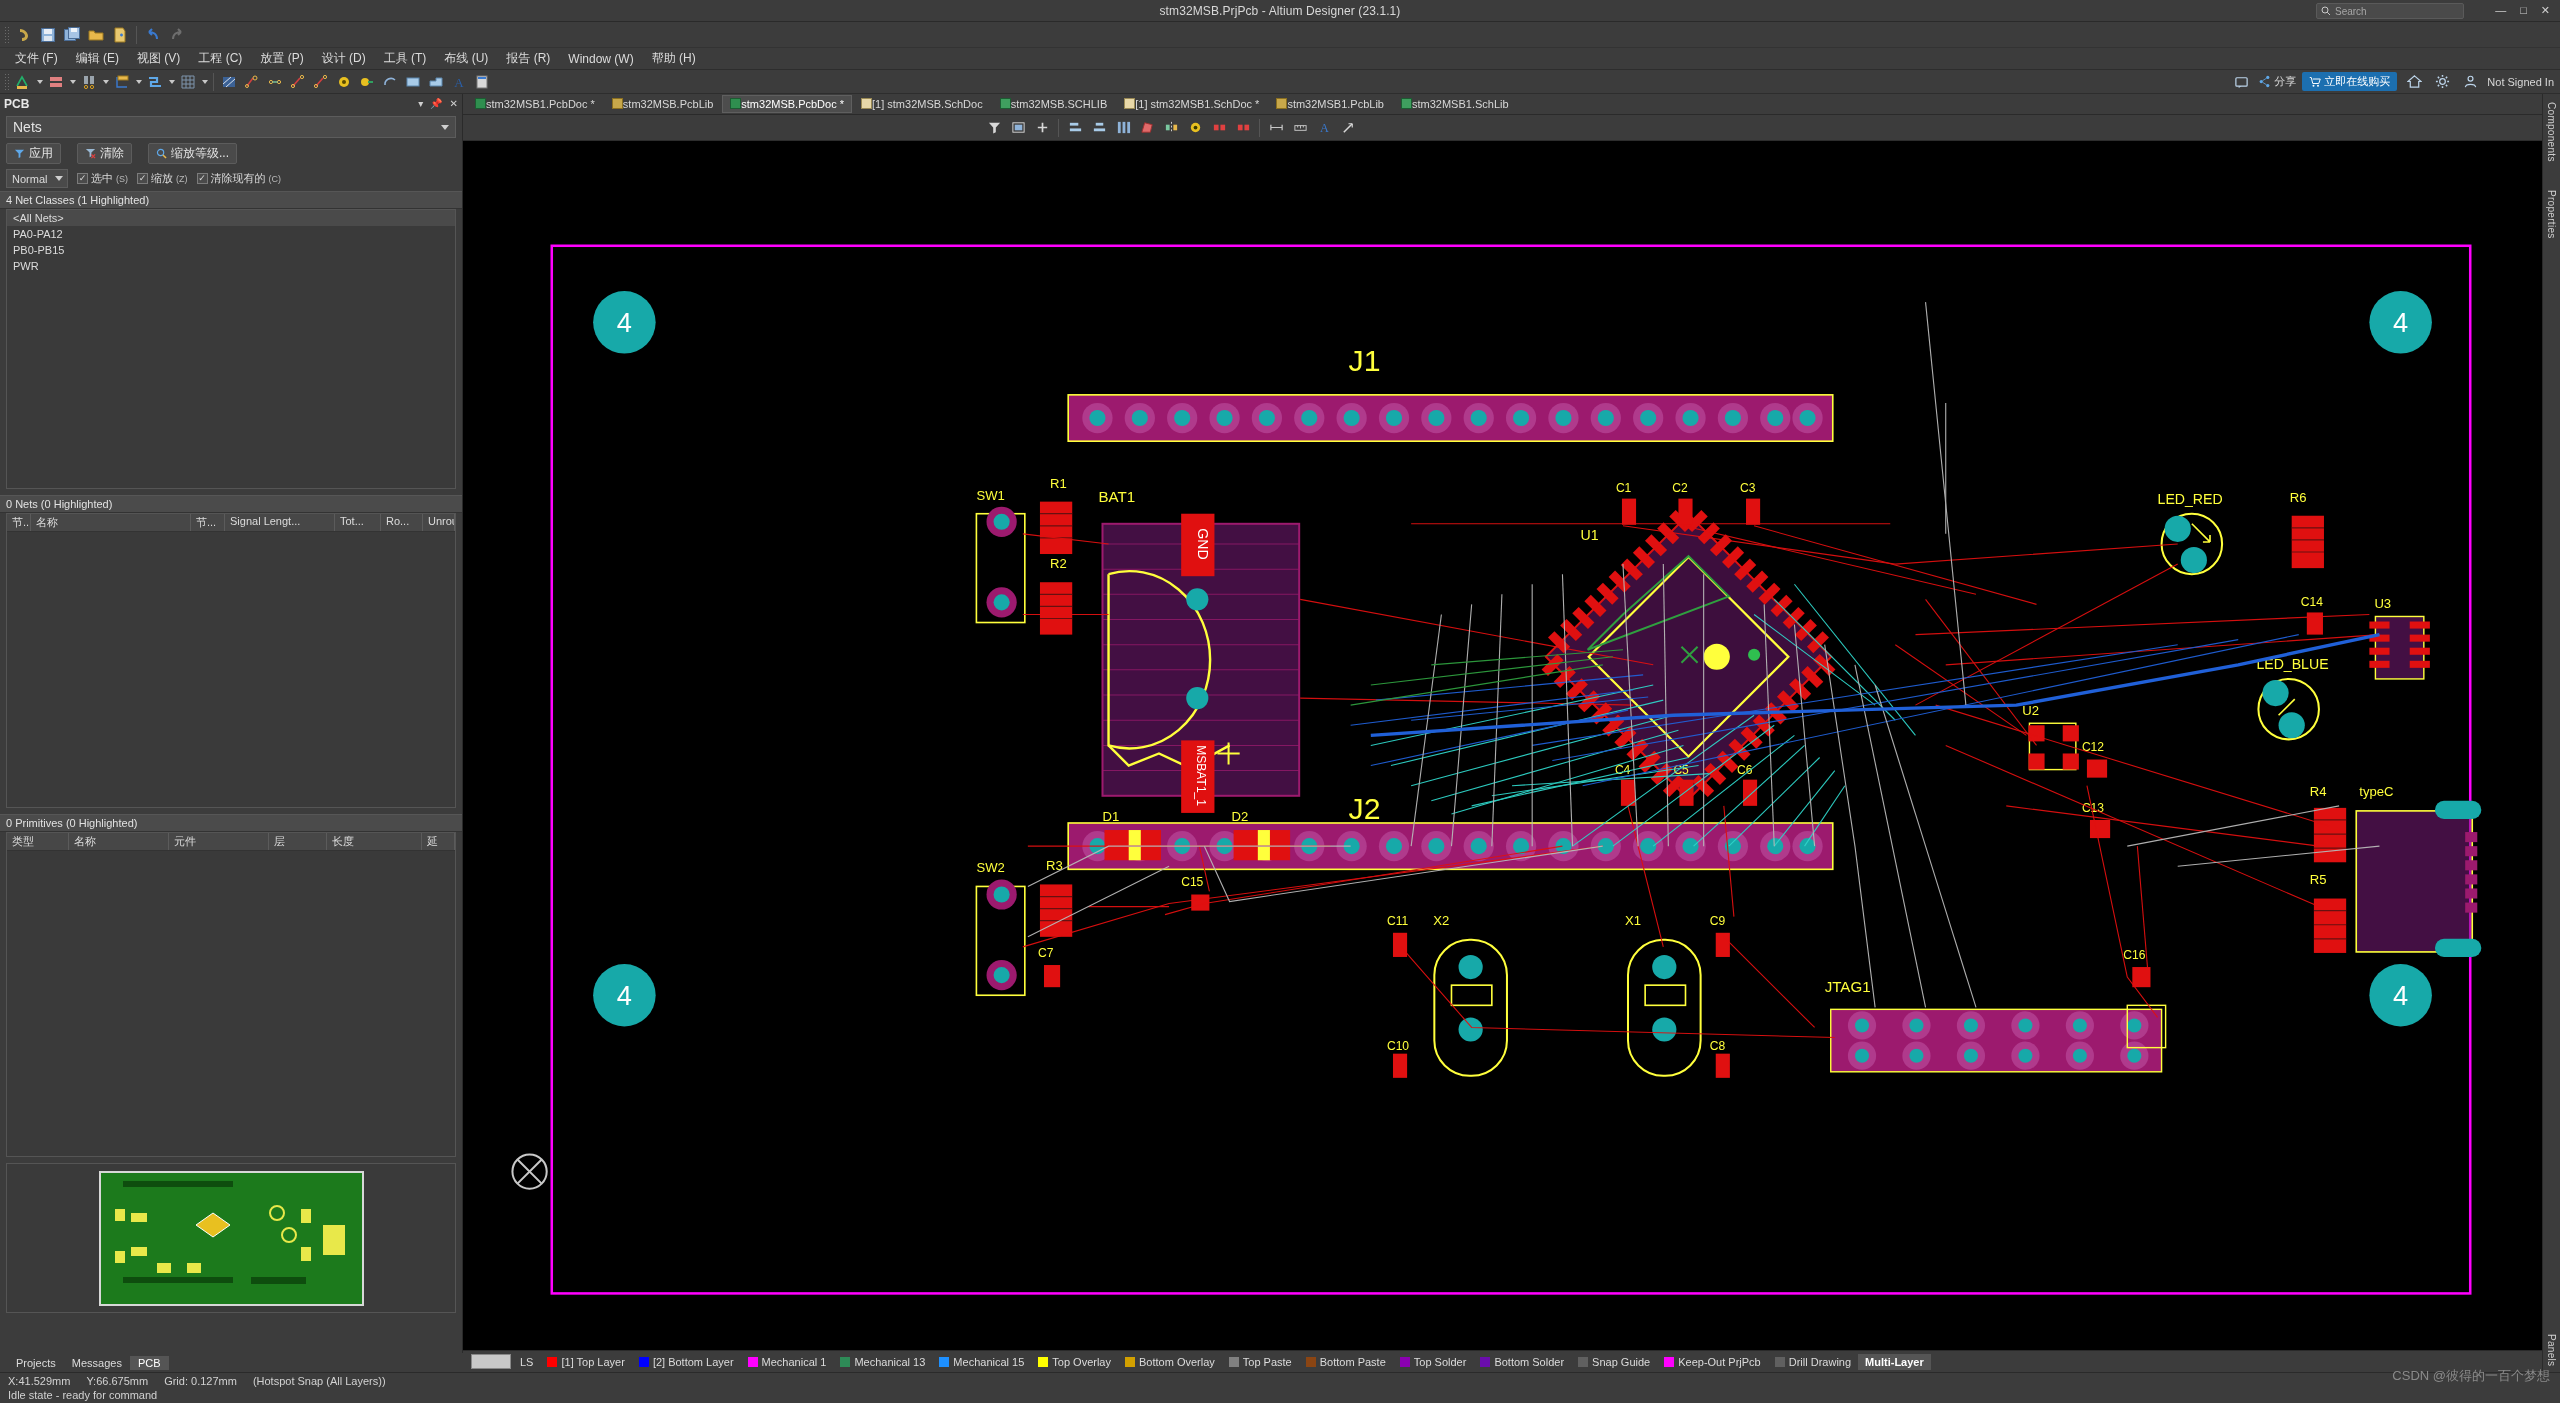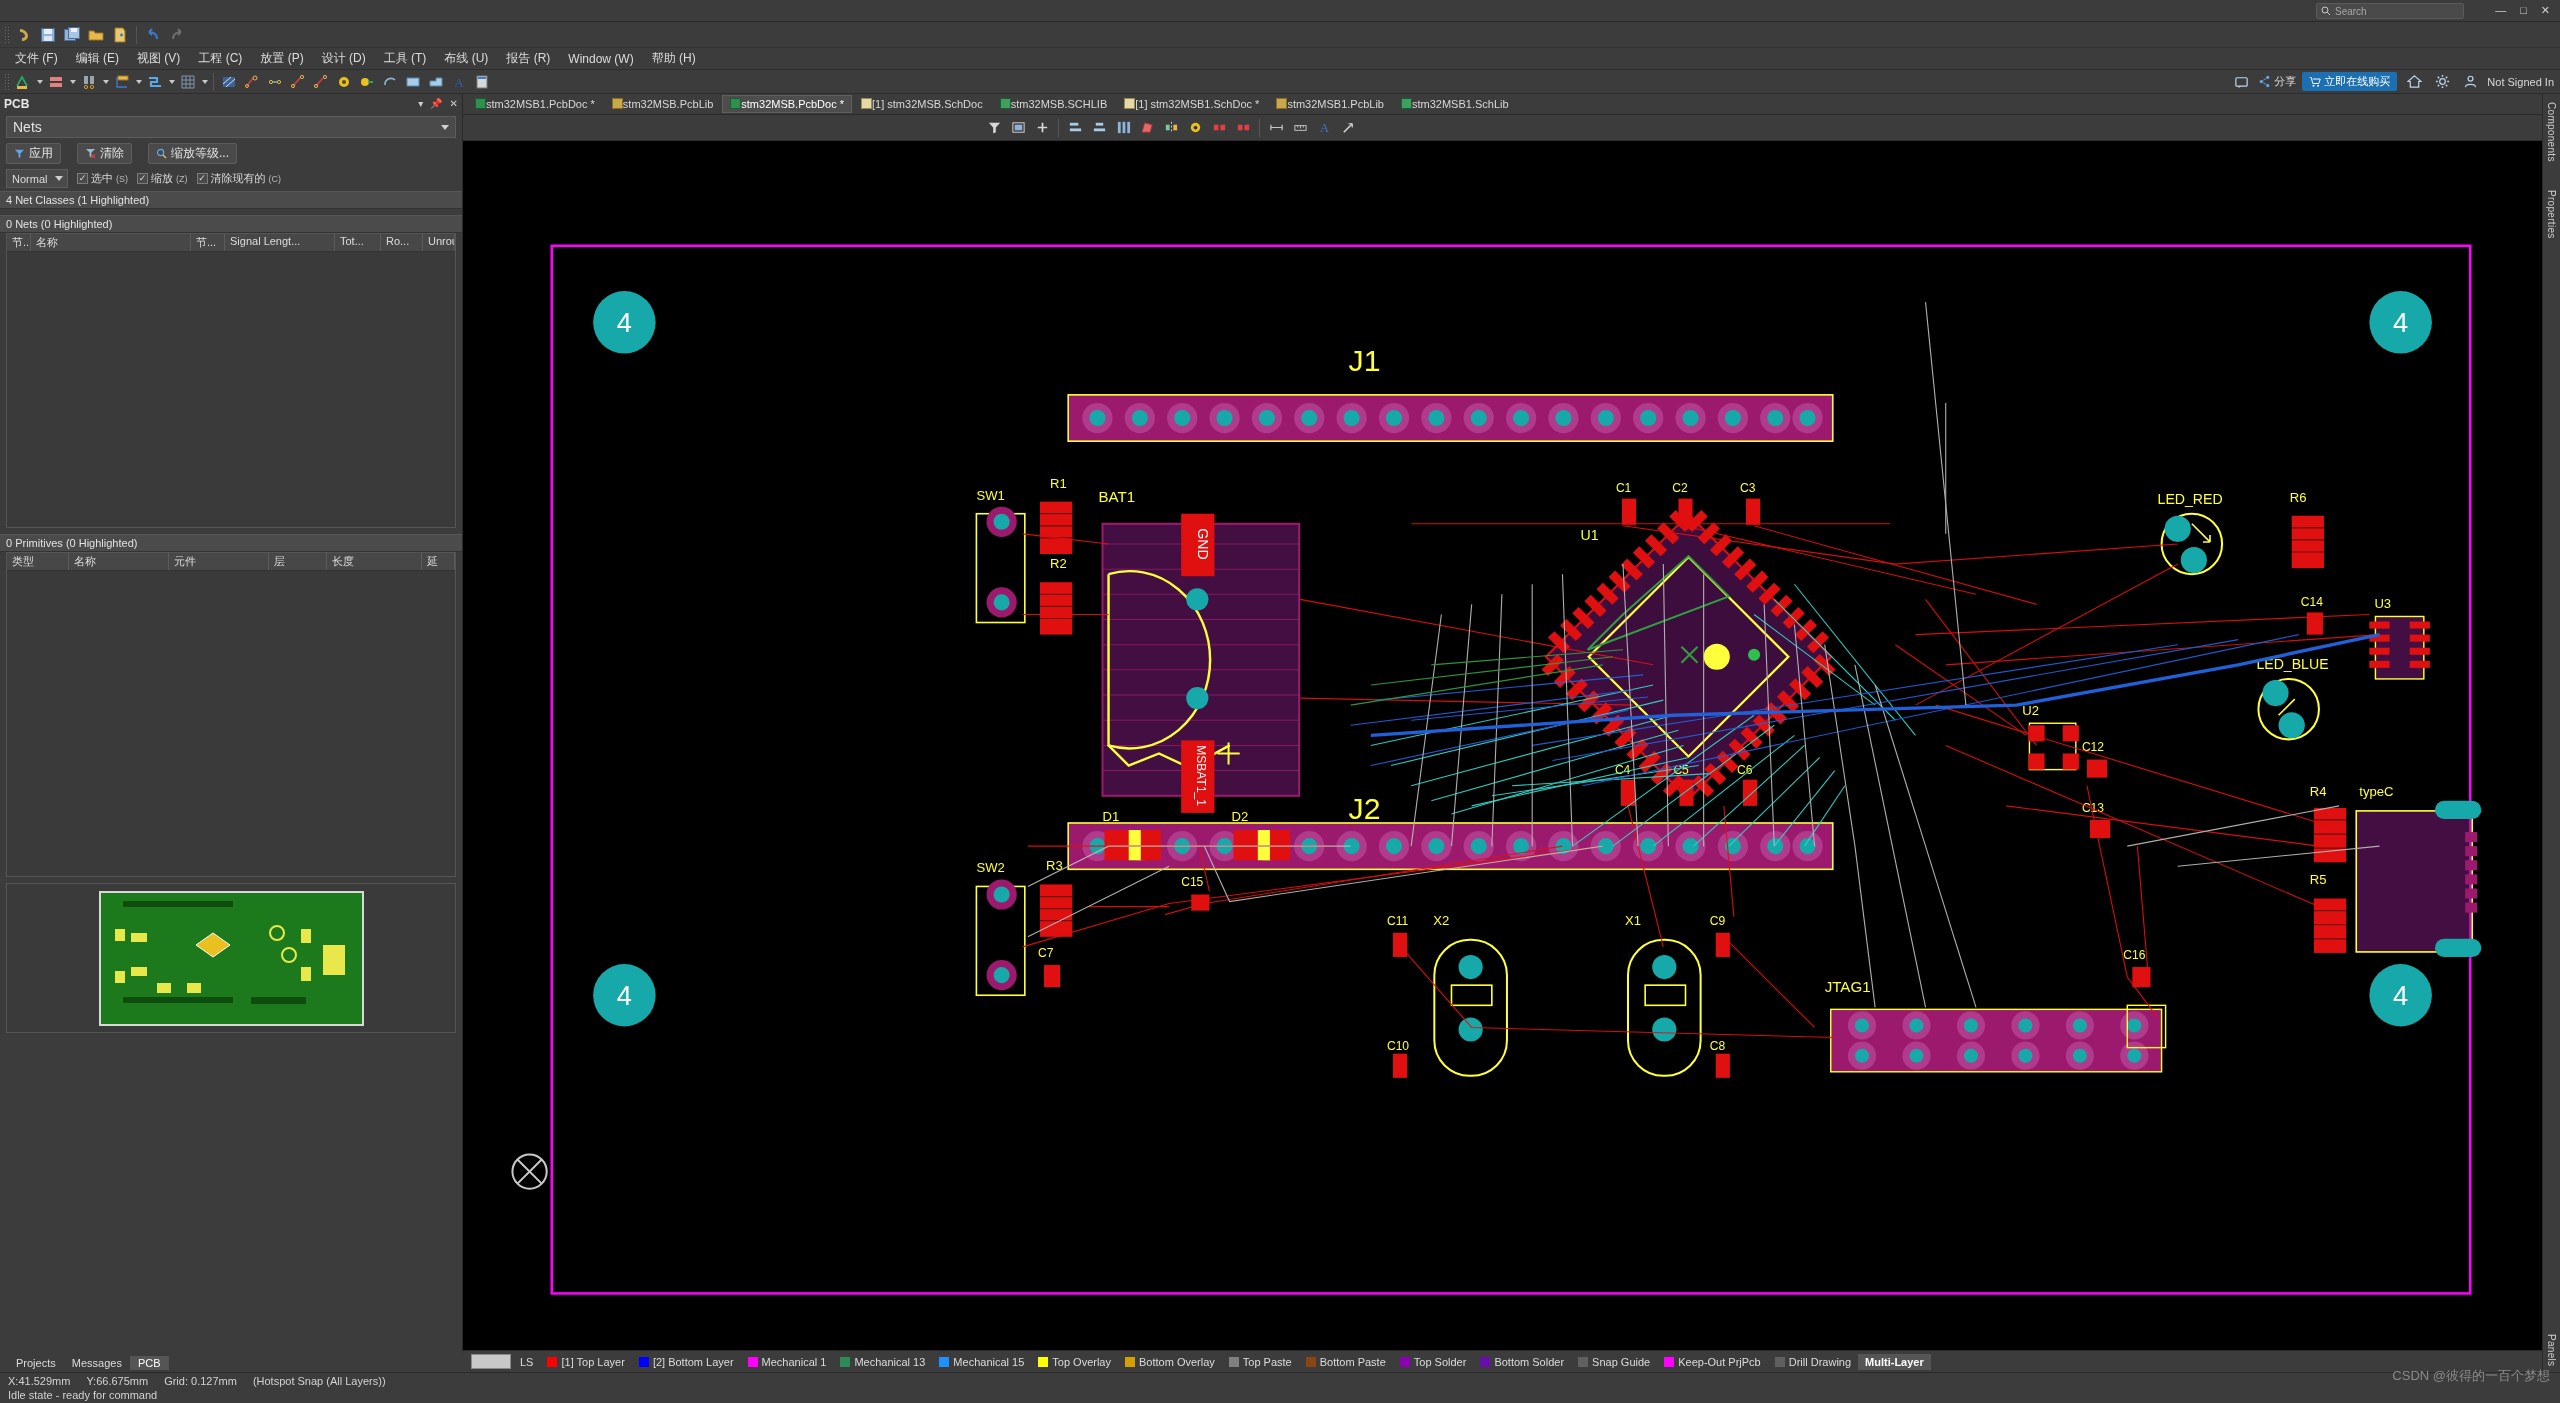--- a/index.html
+++ b/index.html
@@ -131,20 +131,21 @@
 
   
   #rightdock { position:absolute; right:0; top:94px; bottom:31px; width:18px; background:#3c3c3c;
      border-left:1px solid #2a2a2a; display:flex; flex-direction:column; align-items:center; gap:28px; padding-top:8px;}
   .vtab { writing-mode: vertical-rl; font-size:10px; color:#cfcfcf; letter-spacing:.3px; }
 </style>
 </head>
 <body>
 
 <div id="titlebar">
+  <div class="title">stm32MSB.PrjPcb - Altium Designer (23.1.1)</div>
   <div class="searchbox">
     <svg width="10" height="10" viewBox="0 0 10 10">
       <circle cx="4" cy="4" r="3" fill="none" stroke="#c8c8c8" stroke-width="1"></circle>
       <line x1="6.2" y1="6.2" x2="9" y2="9" stroke="#c8c8c8" stroke-width="1"></line>
     </svg>
     <span class="txt">Search</span>
   </div>
   <div class="winbtns">
     <i>—</i>
     <i>□</i>
@@ -434,20 +435,26 @@
         <span class="sub">(Z)</span>
       </span>
       <span class="chkwrap">
         <span class="chk"></span>
         <span>清除现有的</span>
         <span class="sub">(C)</span>
       </span>
     </div>
 
     <div class="list-title">4 Net Classes (1 Highlighted)</div>
+    <div class="listbox" style="height:280px">
+      <div class="listrow sel">&lt;All Nets&gt;</div>
+      <div class="listrow">PA0-PA12</div>
+      <div class="listrow">PB0-PB15</div>
+      <div class="listrow">PWR</div>
+    </div>
 
     <div class="list-title" style="margin-top:6px">0 Nets (0 Highlighted)</div>
     <div class="listbox" style="height:295px">
       <div class="colhdr">
         <div style="width:24px">节...</div>
         <div style="width:160px">名称</div>
         <div style="width:34px">节...</div>
         <div style="width:110px">Signal Lengt...</div>
         <div style="width:46px">Tot...</div>
         <div style="width:42px">Ro...</div>

